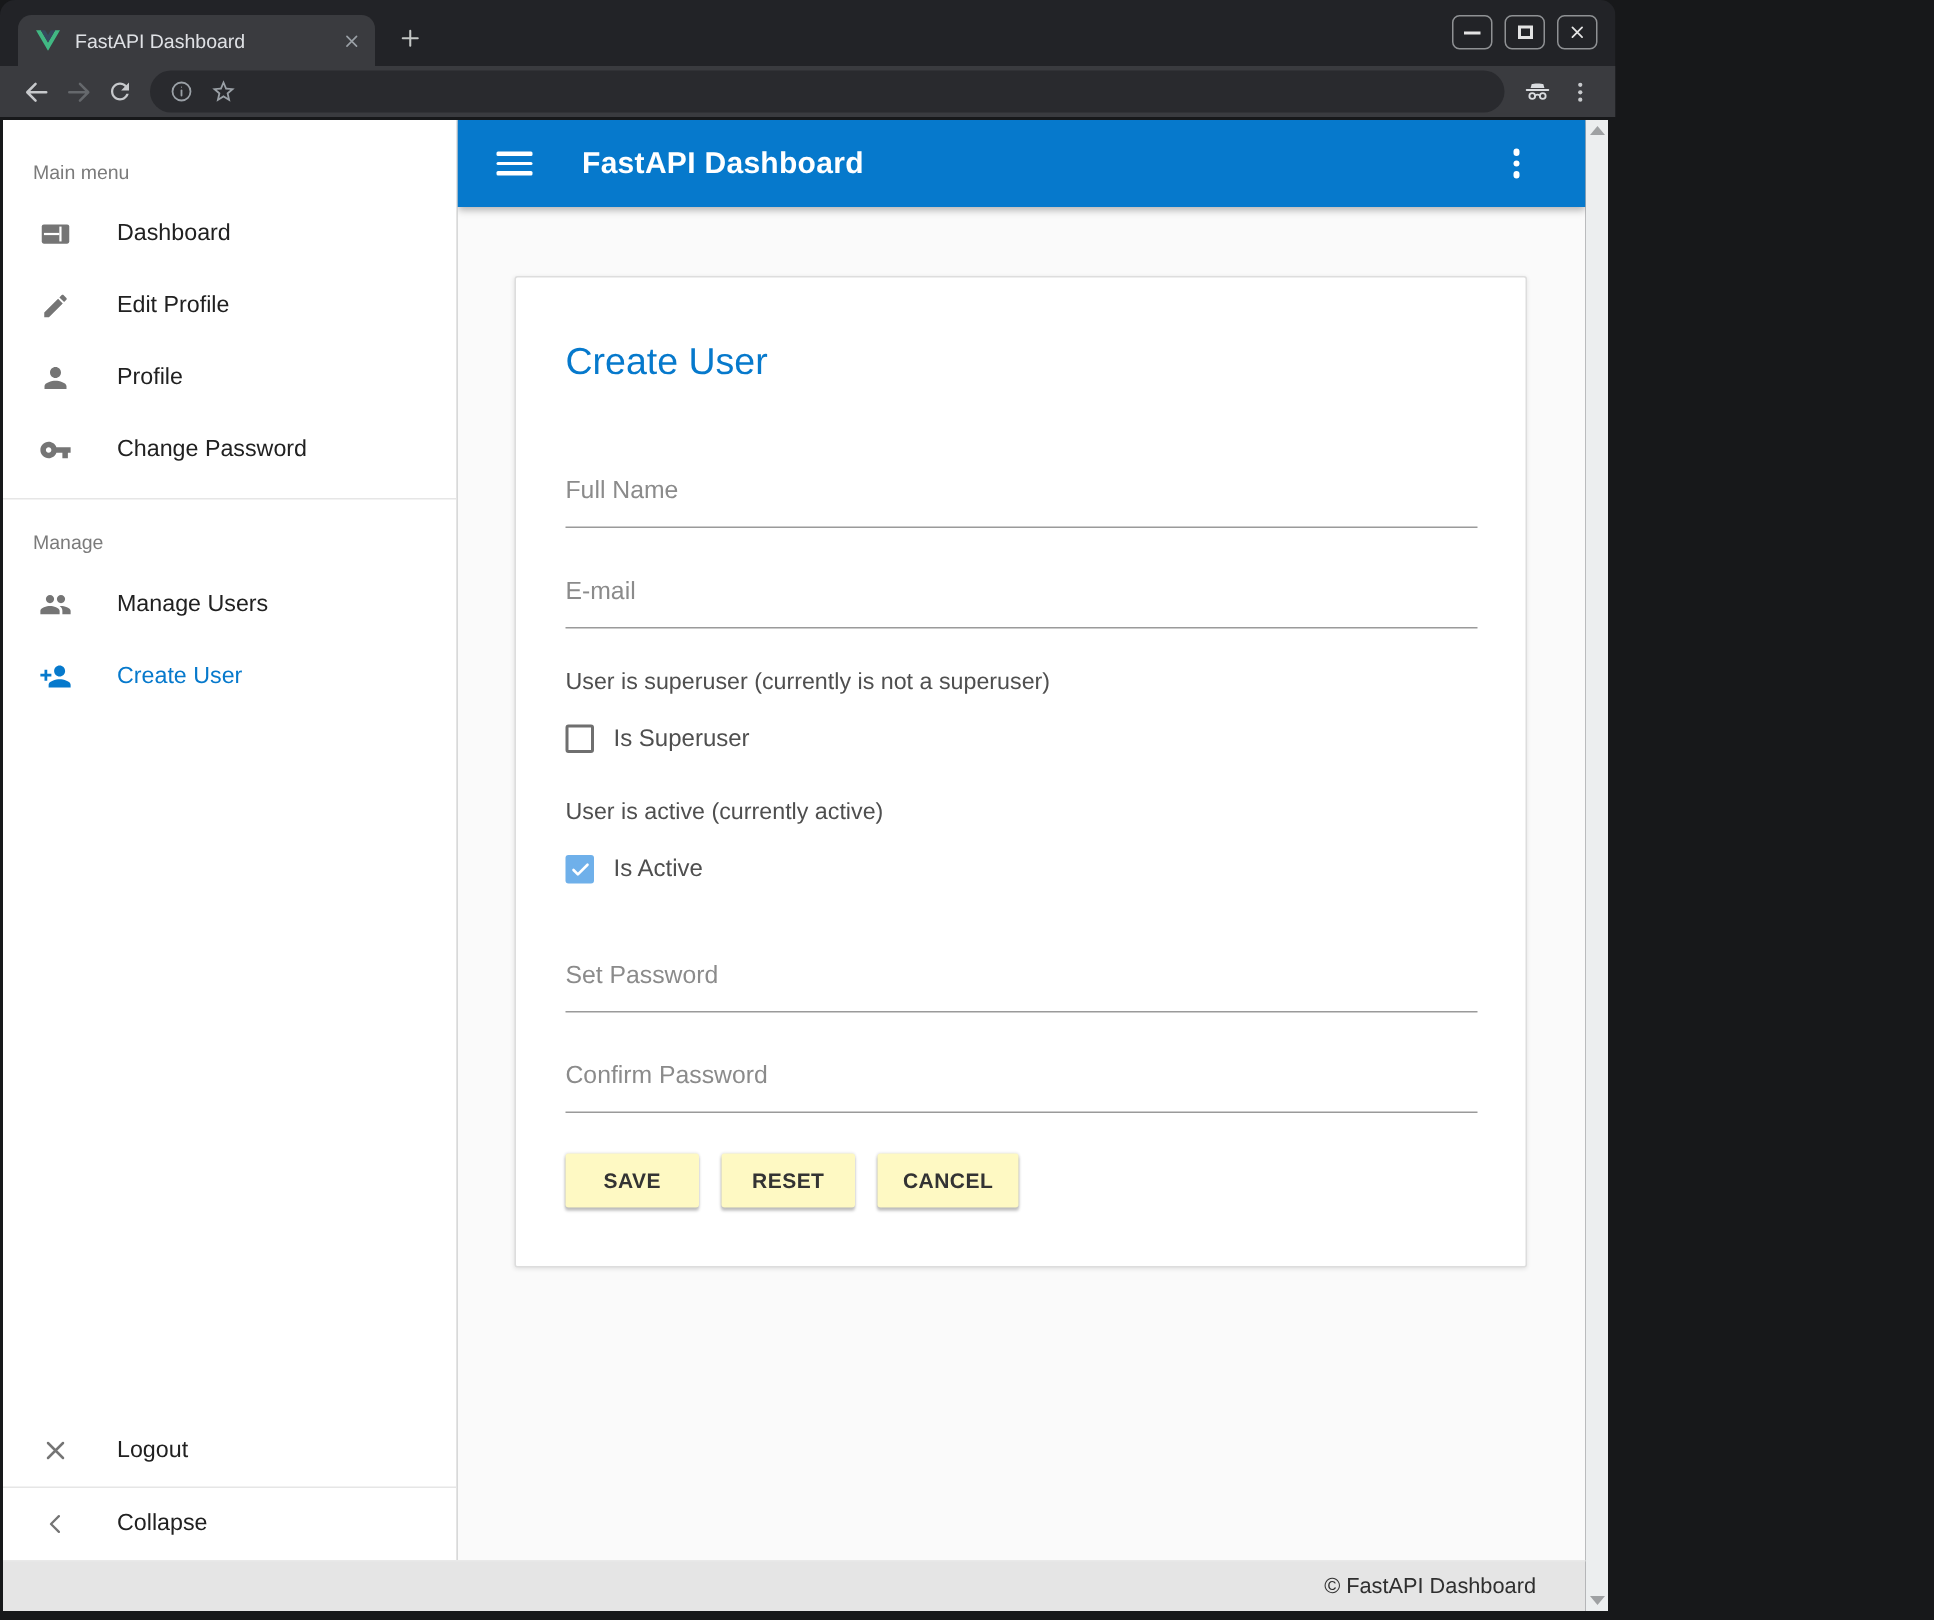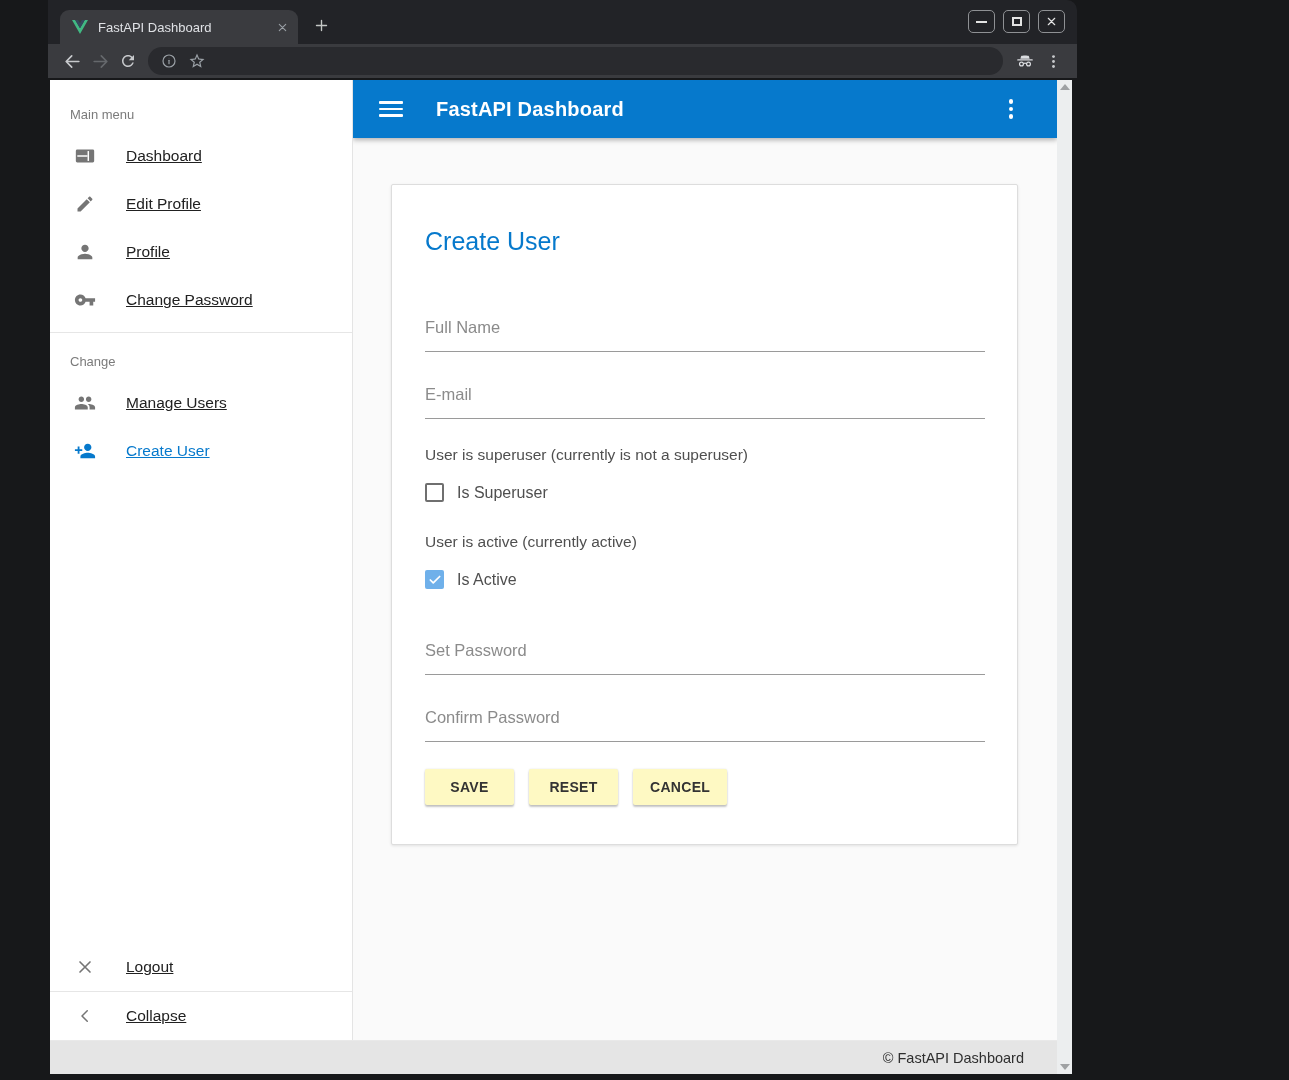--- a/index.html
+++ b/index.html
@@ -2,21 +2,21 @@
 <html><head>
 <meta charset="utf-8">
 <style>
   * { box-sizing: border-box; margin: 0; padding: 0; }
   html,body { width:1289px; height:1080px; }
   body {
     font-family: "Liberation Sans", sans-serif;
     background:#17181a;
     overflow:hidden;
   }
-  .window { width:1077px; height:1080px; display:flex; flex-direction:column; border-radius:10px 10px 0 0; overflow:hidden;padding-left:48px; }
+  .window { width:1077px; height:1080px; display:flex; flex-direction:column; border-radius:10px 10px 0 0; overflow:hidden; }
 
   
   .chrome { height:80px; background:#222327; border-bottom:2px solid #17181a; flex:0 0 auto; }
   .tabstrip { height:44px; display:flex; align-items:flex-end; padding-left:12px; position:relative; }
   .tab { width:238px; height:34px; background:#3a3b3f; border-radius:9px 9px 0 0; display:flex; align-items:center; padding:0 10px 0 12px; gap:10px; }
   .tab-title { flex:1; color:#dfe1e5; font-size:13px; white-space:nowrap; overflow:hidden; }
   .icon-btn { display:flex; align-items:center; justify-content:center; }
   .newtab { width:30px; height:30px; margin:0 0 4px 8px; border-radius:50%; }
   .win-controls { position:absolute; right:12px; top:10px; display:flex; gap:8px; }
   .wc { width:27px; height:23px; border:1px solid #8f9194; border-radius:5px; display:flex; align-items:center; justify-content:center; }
@@ -32,21 +32,21 @@
   
   .content { flex:1; display:flex; margin:0 5px 6px 2px; min-height:0;border-radius:26px; }
   .left-col { flex:1; display:flex; flex-direction:column; min-width:0; }
   .page-row { flex:1; display:flex; min-height:0; }
 
   
   .sidebar { width:303px; flex:0 0 303px; background:#ffffff; border-right:1px solid #e4e4e4; display:flex; flex-direction:column; overflow:hidden; }
   .section-label { padding:27px 20px 10px 20px; font-size:13px; color:#7b7b7b; }
   .nav-item { height:48px; display:flex; align-items:center; padding-left:23px; cursor:pointer; }
   .nav-icon { width:24px; display:flex; justify-content:center; }
-  .nav-label { margin-left:29px; font-size:15.5px; color:#212121;text-decoration:underline; }
+  .nav-label { margin-left:29px; font-size:15.5px; color:#212121; }
   .nav-item.active .nav-label { color:#0679cc; }
   .divider { border-top:1px solid #e6e6e6; margin-top:8px; }
   .sidebar-bottom { margin-top:auto; }
 
   
   .main { flex:1; background:#fafafa; display:flex; flex-direction:column; min-width:0; overflow:hidden; }
   .appbar { height:58px; background:#0679cc; display:flex; align-items:center; padding:0 22px 0 26px; box-shadow:0 2px 5px rgba(0,0,0,.30); position:relative; z-index:2; flex:0 0 auto; }
   .appbar-title { color:#ffffff; font-size:20px; font-weight:bold; letter-spacing:.2px; margin-left:33px; flex:1; }
   .burger { width:24px; display:flex; flex-direction:column; gap:4px; }
   .burger span { display:block; height:2.5px; background:#fff; border-radius:1px; }
@@ -202,21 +202,21 @@
           <div class="nav-item">
             <span class="nav-icon">
               <svg width="22" height="22" viewBox="0 0 24 24">
                   <path fill="#757575" d="M12.65 10C11.83 7.67 9.61 6 7 6c-3.31 0-6 2.69-6 6s2.69 6 6 6c2.61 0 4.83-1.67 5.65-4H17v4h4v-4h2v-4H12.65zM7 14c-1.1 0-2-.9-2-2s.9-2 2-2 2 .9 2 2-.9 2-2 2z"></path>
                 </svg>
             </span>
             <span class="nav-label">Change Password</span>
           </div>
 
           <div class="divider"></div>
-          <div class="section-label" style="padding-top:21px;">Change</div>
+          <div class="section-label" style="padding-top:21px;">Manage</div>
 
           <div class="nav-item">
             <span class="nav-icon">
               <svg width="22" height="22" viewBox="0 0 24 24">
                   <path fill="#757575" d="M16 11c1.66 0 2.99-1.34 2.99-3S17.66 5 16 5c-1.66 0-3 1.34-3 3s1.34 3 3 3zm-8 0c1.66 0 2.99-1.34 2.99-3S9.66 5 8 5C6.34 5 5 6.34 5 8s1.34 3 3 3zm0 2c-2.33 0-7 1.17-7 3.5V19h14v-2.5c0-2.33-4.67-3.5-7-3.5zm8 0c-.29 0-.62.02-.97.05 1.16.84 1.97 1.97 1.97 3.45V19h6v-2.5c0-2.33-4.67-3.5-7-3.5z"></path>
                 </svg>
             </span>
             <span class="nav-label">Manage Users</span>
           </div>
 

